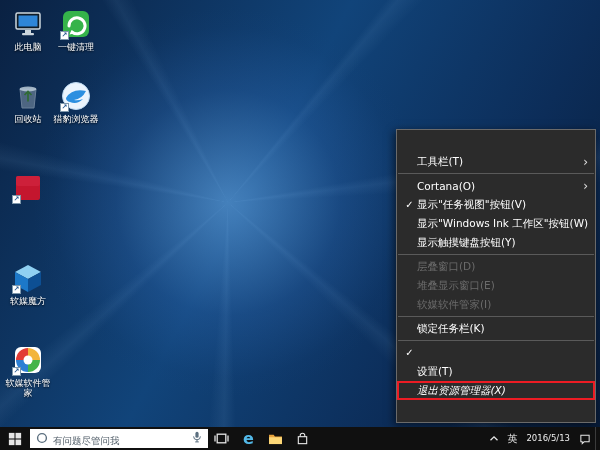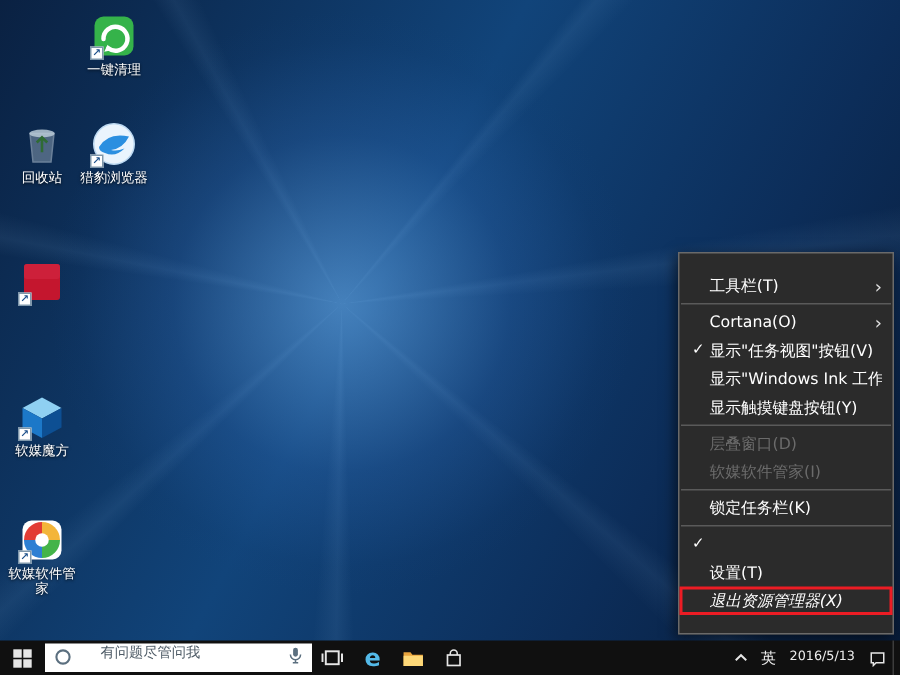--- a/index.html
+++ b/index.html
@@ -23,55 +23,66 @@
   
   .dicon{position:absolute;width:48px;text-align:center;cursor:default;}
   .ig{width:32px;height:32px;margin:0 auto;position:relative;}
   .ilabel{font-size:9px;color:#fff;text-shadow:0 1px 2px rgba(0,0,0,.9);
     margin-top:2px;line-height:1.15;word-break:break-all;}
   .sc-overlay{position:absolute;left:0;bottom:0;width:9px;height:9px;background:#fff;
     border:1px solid #7e97ab;box-sizing:border-box;display:flex;align-items:center;
     justify-content:center;font-size:7px;line-height:1;color:#1b4f8a;font-weight:bold;}
 
   
-  #ctxmenu{position:absolute;right:4px;bottom:27px;width:144px;background:#2b2b2b;
-    border:1px solid #6a6a6a;box-sizing:border-box;padding:12px 0;
+  #ctxmenu{position:absolute;right:4px;bottom:27px;width:200px;background:#2b2b2b;
+    border:1px solid #6a6a6a;box-sizing:border-box;padding:22px 0;
     box-shadow:-2px 2px 8px rgba(0,0,0,.55);z-index:10;}
   .mi{display:flex;align-items:center;height:19px;padding:0 7px 0 5px;color:#ffffff;
     font-size:10.5px;white-space:nowrap;}
   .mi.disabled{color:#6b6b6b;}
   .mi-check{width:15px;flex:0 0 15px;text-align:center;font-size:10px;}
   .mi-label{flex:1;overflow:hidden;}
   .mi-arrow{flex:0 0 10px;text-align:right;font-size:12px;color:#e0e0e0;line-height:1;}
   .sep{height:1px;background:#5a5a5a;margin:2px 1px;}
   .mi.annotated{outline:2px solid #ec1c24;outline-offset:-2px;font-style:italic;}
 
   
   #taskbar{position:absolute;left:0;right:0;bottom:0;height:23px;background:#101010;
     display:flex;align-items:center;z-index:20;}
   .tb-start{width:30px;height:23px;display:flex;align-items:center;justify-content:center;}
-  #searchbox{width:178px;height:19px;background:#ffffff;display:flex;align-items:flex-start;
-    gap:19px;padding:0 6px;box-sizing:border-box;}
+  #searchbox{width:178px;height:19px;background:#ffffff;display:flex;align-items:flex-end;
+    gap:5px;padding:0 6px;box-sizing:border-box;}
   #search-text{font-size:9.5px;color:#4e5b66;flex:1;white-space:nowrap;overflow:hidden;}
   .tbi{width:27px;height:23px;display:flex;align-items:center;justify-content:center;}
   .edge-e{font-size:16px;font-weight:bold;color:#53b9e8;line-height:1;
     font-family:"DejaVu Sans",sans-serif;}
   #tray{margin-left:auto;display:flex;align-items:center;height:23px;}
   .tray-item{display:flex;align-items:center;justify-content:center;height:23px;
     padding:0 4px;color:#eee;}
   .tray-ime{font-size:10px;}
   .tray-date{font-size:8.5px;line-height:1;text-align:center;padding:0 5px;}
   #show-desktop{width:5px;height:23px;border-left:1px solid #3c3c3c;box-sizing:border-box;}
 </style>
 </head>
 <body>
 
 <div id="screen">
   <div id="wallpaper"></div>
 
+  <div class="dicon" style="left:4px;top:8px">
+    <div class="ig">
+      <svg viewBox="0 0 32 32" width="32" height="32">
+        <rect x="4" y="5" width="24" height="16" rx="1.5" fill="#0f1b26" stroke="#cdd7de" stroke-width="1.5"></rect>
+        <rect x="6.5" y="7.5" width="19" height="11" fill="#2e86d8"></rect>
+        <rect x="13" y="22" width="6" height="3" fill="#cdd7de"></rect>
+        <rect x="10" y="25" width="12" height="2.2" rx="1" fill="#cdd7de"></rect>
+      </svg>
+    </div>
+    <div class="ilabel">此电脑</div>
+  </div>
 
   <div class="dicon" style="left:52px;top:8px">
     <div class="ig">
       <svg viewBox="0 0 32 32" width="32" height="32">
         <rect x="3" y="3" width="26" height="26" rx="6" fill="#35b34a"></rect>
         <path d="M9 18 a8 8 0 1 1 3.2 6.2" stroke="#ffffff" stroke-width="3" fill="none" stroke-linecap="round"></path>
         <path d="M9.5 26.5 l2.2 -4.6 3.4 3.4 z" fill="#ffffff"></path>
       </svg>
       <span class="sc-overlay">↗</span>
     </div>
@@ -159,20 +170,24 @@
       <span class="mi-label">显示"Windows Ink 工作区"按钮(W)</span>
     </div>
     <div class="mi">
       <span class="mi-check"></span>
       <span class="mi-label">显示触摸键盘按钮(Y)</span>
     </div>
     <div class="sep"></div>
     <div class="mi disabled">
       <span class="mi-check"></span>
       <span class="mi-label">层叠窗口(D)</span>
+    </div>
+    <div class="mi disabled">
+      <span class="mi-check"></span>
+      <span class="mi-label">堆叠显示窗口(E)</span>
     </div>
     <div class="mi disabled">
       <span class="mi-check"></span>
       <span class="mi-label">软媒软件管家(I)</span>
     </div>
     <div class="sep"></div>
     <div class="mi">
       <span class="mi-check"></span>
       <span class="mi-label">锁定任务栏(K)</span>
     </div>

